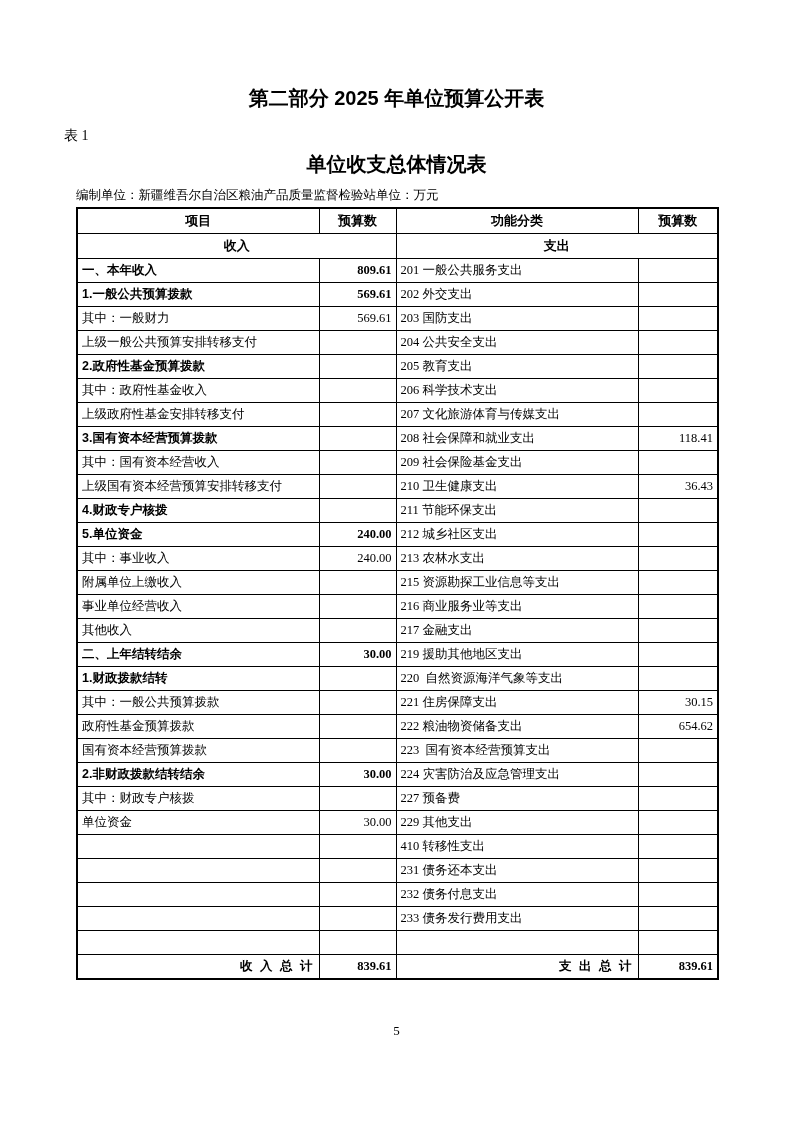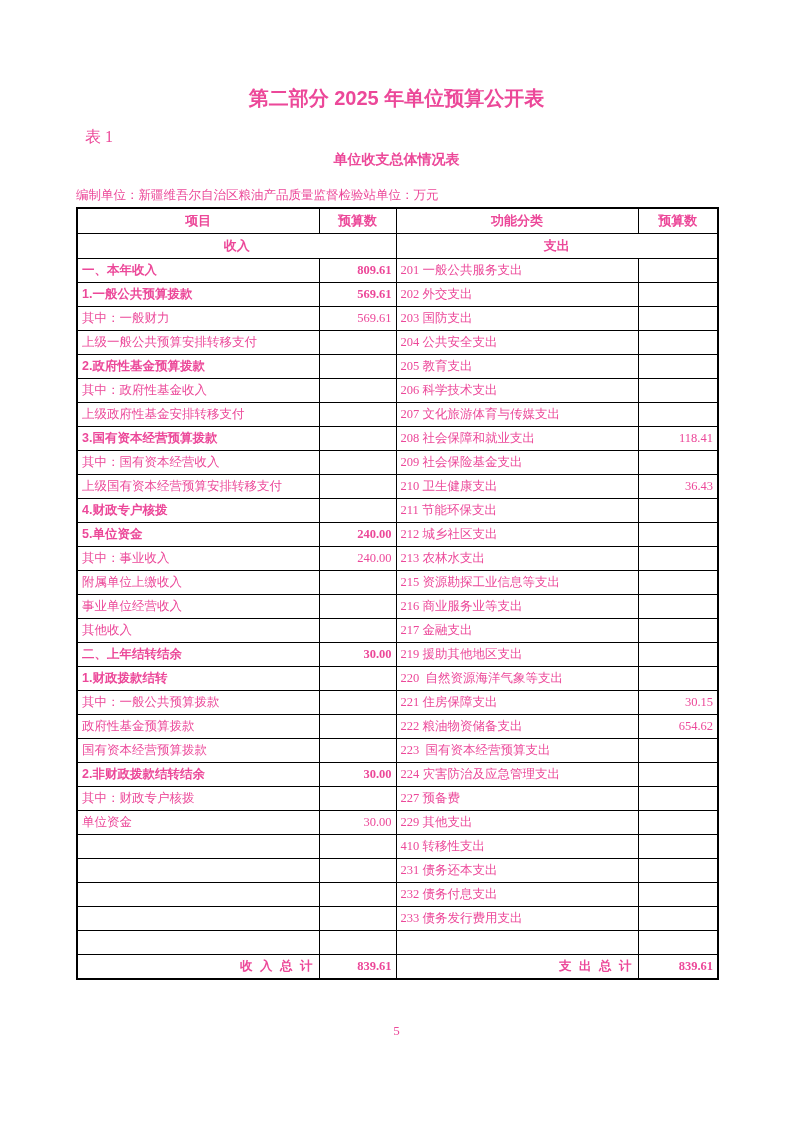--- a/index.html
+++ b/index.html
@@ -2,38 +2,38 @@
 <html><head>
 <meta charset="utf-8">
 <style>
   html,body{margin:0;padding:0;background:#888;}
   .page{
     position:relative;
     width:793px;height:1122px;
     margin:0 auto;
     background:#ffffff;
     font-family:"Liberation Serif","DejaVu Serif",serif;
-    color:#ec4899;
+    color:#000000;
     overflow:hidden;
   }
   .page-title{
     position:absolute;top:85px;left:0;width:100%;
     text-align:center;
     font-family:"Liberation Sans","DejaVu Sans",sans-serif;
     font-weight:bold;font-size:20px;
   }
   .table-label{
-    position:absolute;top:127px;left:85px;
-    font-size:16px;
+    position:absolute;top:127px;left:64px;
+    font-size:14px;
   }
   .report-title{
     position:absolute;top:151px;left:0;width:100%;
     text-align:center;
     font-family:"Liberation Sans","DejaVu Sans",sans-serif;
-    font-weight:bold;font-size:14px;
+    font-weight:bold;font-size:20px;
   }
   .meta-row{
     position:absolute;top:187px;left:76px;width:641px;
     display:flex;
     font-size:12.5px;
   }
   table.budget{
     position:absolute;top:207px;left:76px;
     width:641px;
     border-collapse:collapse;table-layout:fixed;

